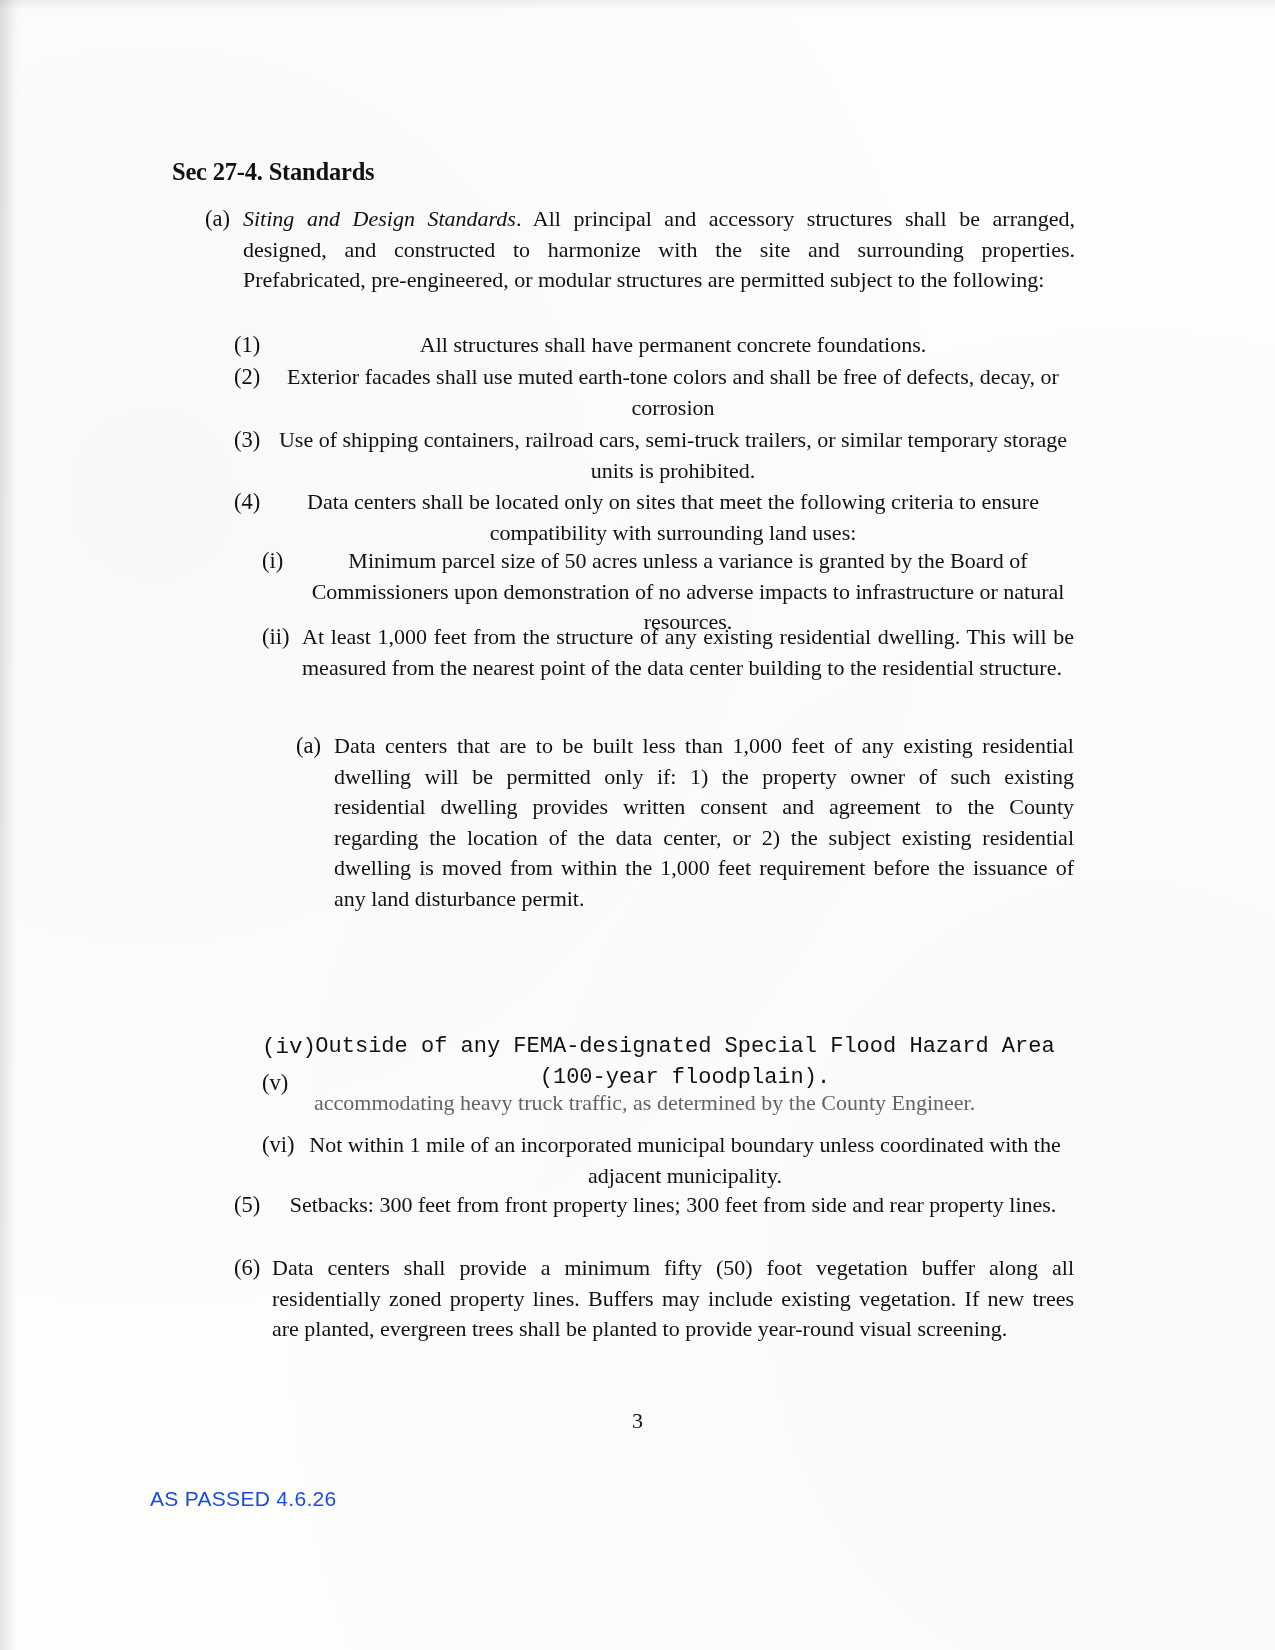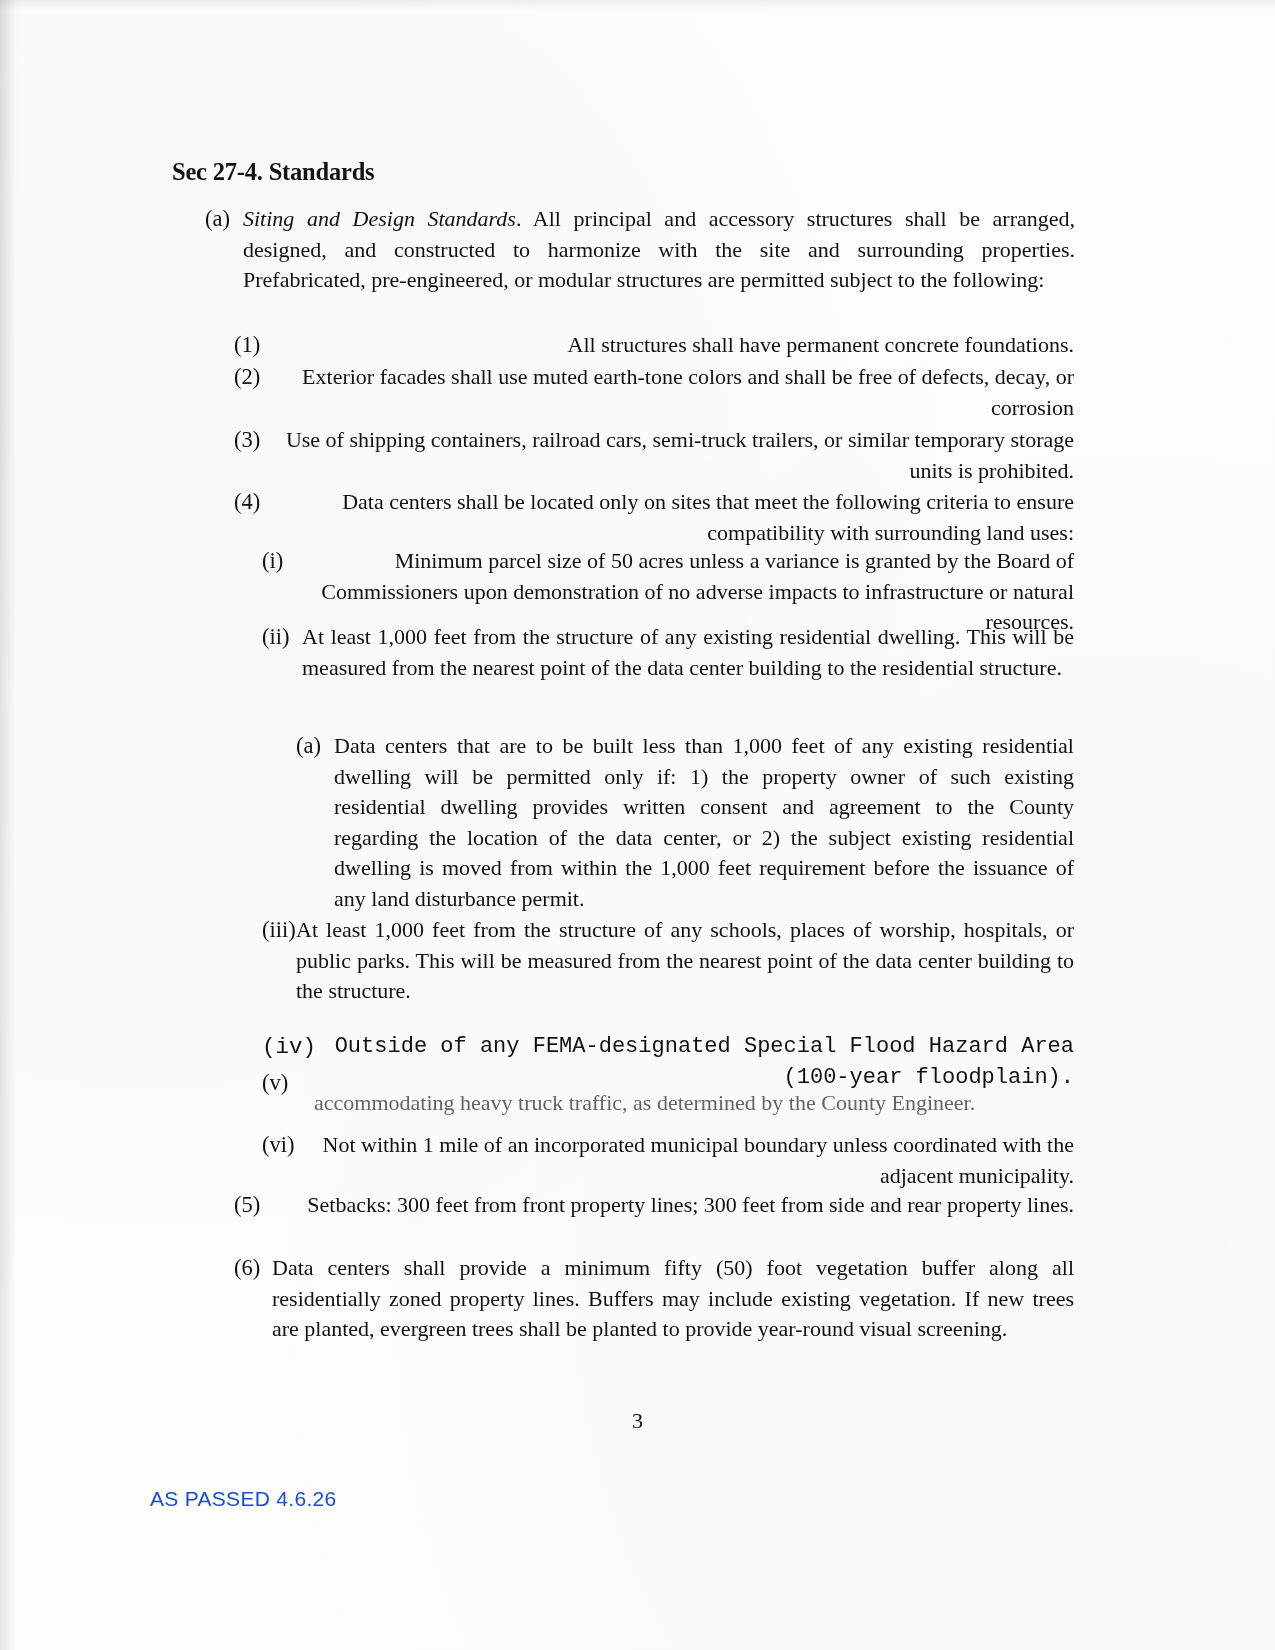--- a/index.html
+++ b/index.html
@@ -75,21 +75,21 @@
     line-height: 30.5px;
   }
   .body-text {
     flex: 1 1 auto;
     font-size: 22px;
     line-height: 30.5px;
     text-align: justify;
     text-justify: inter-word;
   }
   .body-text.ragged {
-    text-align: right;
+    text-align: center;
   }
   .body-text .lead-italic {
     font-style: italic;
   }
 
   
   .level-a { left: 205px; width: 870px; }
   .level-a .marker { width: 38px; }
 
   
@@ -181,24 +181,20 @@
   <div class="item level-rom" style="top:622px;">
     <span class="marker">(ii)</span>
     <span class="body-text">At least 1,000 feet from the structure of any existing residential dwelling. This will be measured from the nearest point of the data center building to the residential structure.</span>
   </div>
 
   <div class="item level-aa" style="top:731px;">
     <span class="marker">(a)</span>
     <span class="body-text">Data centers that are to be built less than 1,000 feet of any existing residential dwelling will be permitted only if: 1) the property owner of such existing residential dwelling provides written consent and agreement to the County regarding the location of the data center, or 2) the subject existing residential dwelling is moved from within the 1,000 feet requirement before the issuance of any land disturbance permit.</span>
   </div>
 
-  <div class="item level-rom tight" style="top:915px;">
-    <span class="marker">(iii)</span>
-    <span class="body-text">At least 1,000 feet from the structure of any schools, places of worship, hospitals, or public parks. This will be measured from the nearest point of the data center building to the structure.</span>
-  </div>
 
   <div class="item level-rom tight" style="top:1032px;font-family:Liberation Mono, monospace;">
     <span class="marker">(iv)</span>
     <span class="body-text ragged">Outside of any FEMA-designated Special Flood Hazard Area (100-year floodplain).</span>
   </div>
 
   <div class="item level-rom" style="top:1068px;">
     <span class="marker">(v)</span>
     <span class="body-text">
       <span class="faded" style="display:block;margin-left:12px;margin-top:20px;">accommodating heavy truck traffic, as determined by the County Engineer.</span>

